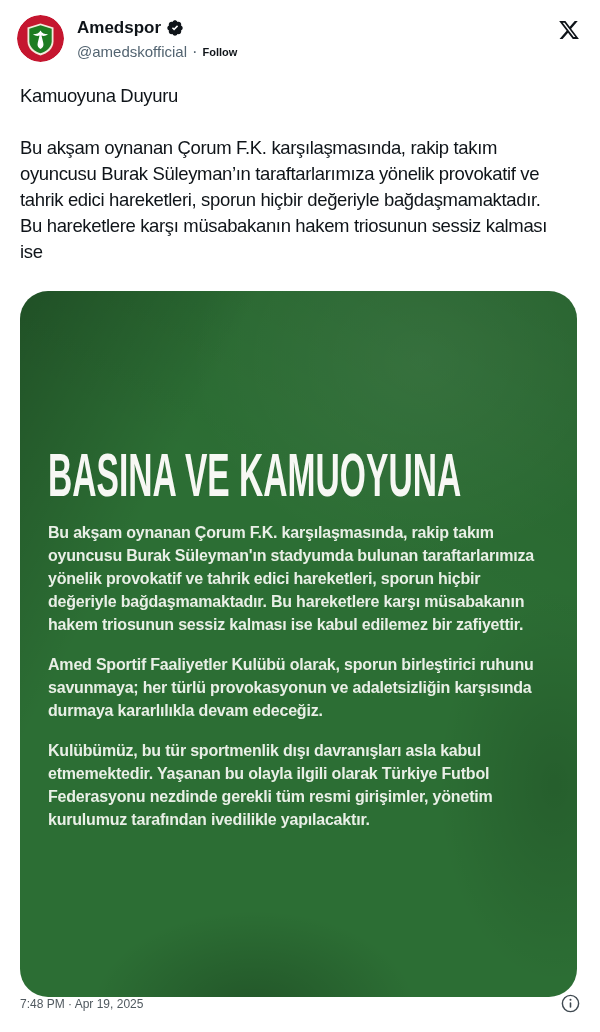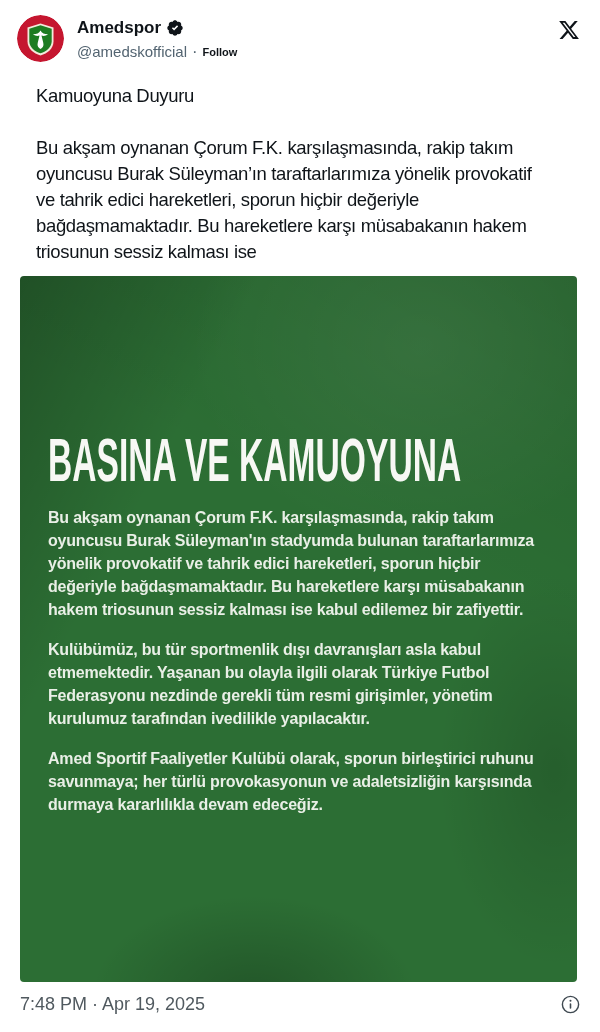--- a/index.html
+++ b/index.html
@@ -32,37 +32,37 @@
   .display-name { font-size: 17px; font-weight: 700; color: #0f1419; }
   .verified { width: 18px; height: 18px; display: inline-block; }
   .handle-row { display: flex; align-items: center; gap: 5px; margin-top: 4px; }
   .handle { font-size: 15px; color: #536471; }
   .sep { font-size: 16.5px; color: #536471; }
   .follow { font-size: 11px; font-weight: 700; color: #0f1419; cursor: pointer; }
   .x-logo { width: 22px; height: 22px; margin-top: 4px; flex: 0 0 auto; cursor: pointer; }
 
   
   .tweet-text {
-    padding: 21px 24px 0 36px;
+    padding: 21px 24px 0 20px;
     font-size: 18.5px;
     line-height: 26px;
     letter-spacing: -0.35px;
     color: #0f1419;
     max-width: 576px;
   }
   .tweet-text p.intro { margin-bottom: 26px; }
 
   
   .media {
     position: absolute;
     left: 20px;
-    top: 276px;
+    top: 291px;
     width: 557px;
     height: 706px;
-    border-radius: 4px;
+    border-radius: 28px;
     overflow: hidden;
     cursor: pointer;
     background:
       radial-gradient(ellipse 60% 40% at 72% 10%, rgba(255,255,255,0.06), transparent 70%),
       linear-gradient(118deg, rgba(0,0,0,0.26) 0%, rgba(0,0,0,0.0) 26%),
       linear-gradient(208deg, rgba(0,0,0,0.10) 0%, transparent 38%),
       radial-gradient(ellipse 45% 22% at 42% 102%, rgba(0,0,0,0.22), transparent 65%),
       radial-gradient(ellipse 30% 40% at 96% 70%, rgba(0,0,0,0.14), transparent 70%),
       #2c6e34;
   }
@@ -95,21 +95,21 @@
   
   .footer {
     position: absolute;
     left: 0; right: 0;
     top: 994px;
     display: flex;
     align-items: center;
     justify-content: space-between;
     padding: 0 20px;
   }
-  .timestamp { font-size: 18px; color: #50595f; cursor: pointer; }
+  .timestamp { font-size: 12px; color: #50595f; cursor: pointer; }
   .info-icon { width: 19px; height: 19px; cursor: pointer; }
 </style>
 </head>
 <body>
 
 <div class="card">
 
   <div class="header">
     <div class="avatar">
       <svg width="47" height="47" viewBox="0 0 47 47">
@@ -145,22 +145,22 @@
 
   <div class="tweet-text">
     <p class="intro">Kamuoyuna Duyuru</p>
     <p>Bu akşam oynanan Çorum F.K. karşılaşmasında, rakip takım oyuncusu Burak Süleyman’ın taraftarlarımıza yönelik provokatif ve tahrik edici hareketleri, sporun hiçbir değeriyle bağdaşmamaktadır. Bu hareketlere karşı müsabakanın hakem triosunun sessiz kalması ise</p>
   </div>
 
   <div class="media">
     <div class="media-headline">BASINA VE KAMUOYUNA</div>
     <div class="media-text">
       <p>Bu akşam oynanan Çorum F.K. karşılaşmasında, rakip takım oyuncusu Burak Süleyman'ın stadyumda bulunan taraftarlarımıza yönelik provokatif ve tahrik edici hareketleri, sporun hiçbir değeriyle bağdaşmamaktadır. Bu hareketlere karşı müsabakanın hakem triosunun sessiz kalması ise kabul edilemez bir zafiyettir.</p>
+      <p>Amed Sportif Faaliyetler Kulübü olarak, sporun birleştirici ruhunu savunmaya; her türlü provokasyonun ve adaletsizliğin karşısında durmaya kararlılıkla devam edeceğiz.</p>
       <p>Kulübümüz, bu tür sportmenlik dışı davranışları asla kabul etmemektedir. Yaşanan bu olayla ilgili olarak Türkiye Futbol Federasyonu nezdinde gerekli tüm resmi girişimler, yönetim kurulumuz tarafından ivedilikle yapılacaktır.</p>
-      <p>Amed Sportif Faaliyetler Kulübü olarak, sporun birleştirici ruhunu savunmaya; her türlü provokasyonun ve adaletsizliğin karşısında durmaya kararlılıkla devam edeceğiz.</p>
     </div>
   </div>
 
   <div class="footer">
     <span class="timestamp">7:48 PM · Apr 19, 2025</span>
     <span class="info-icon">
       <svg width="19" height="19" viewBox="0 0 24 24">
         <circle cx="12" cy="12" r="10.25" fill="none" stroke="#3f4951" stroke-width="1.8"></circle>
         <rect x="11" y="10.5" width="2" height="7" rx="1" fill="#3f4951"></rect>
         <circle cx="12" cy="7.2" r="1.3" fill="#3f4951"></circle>

